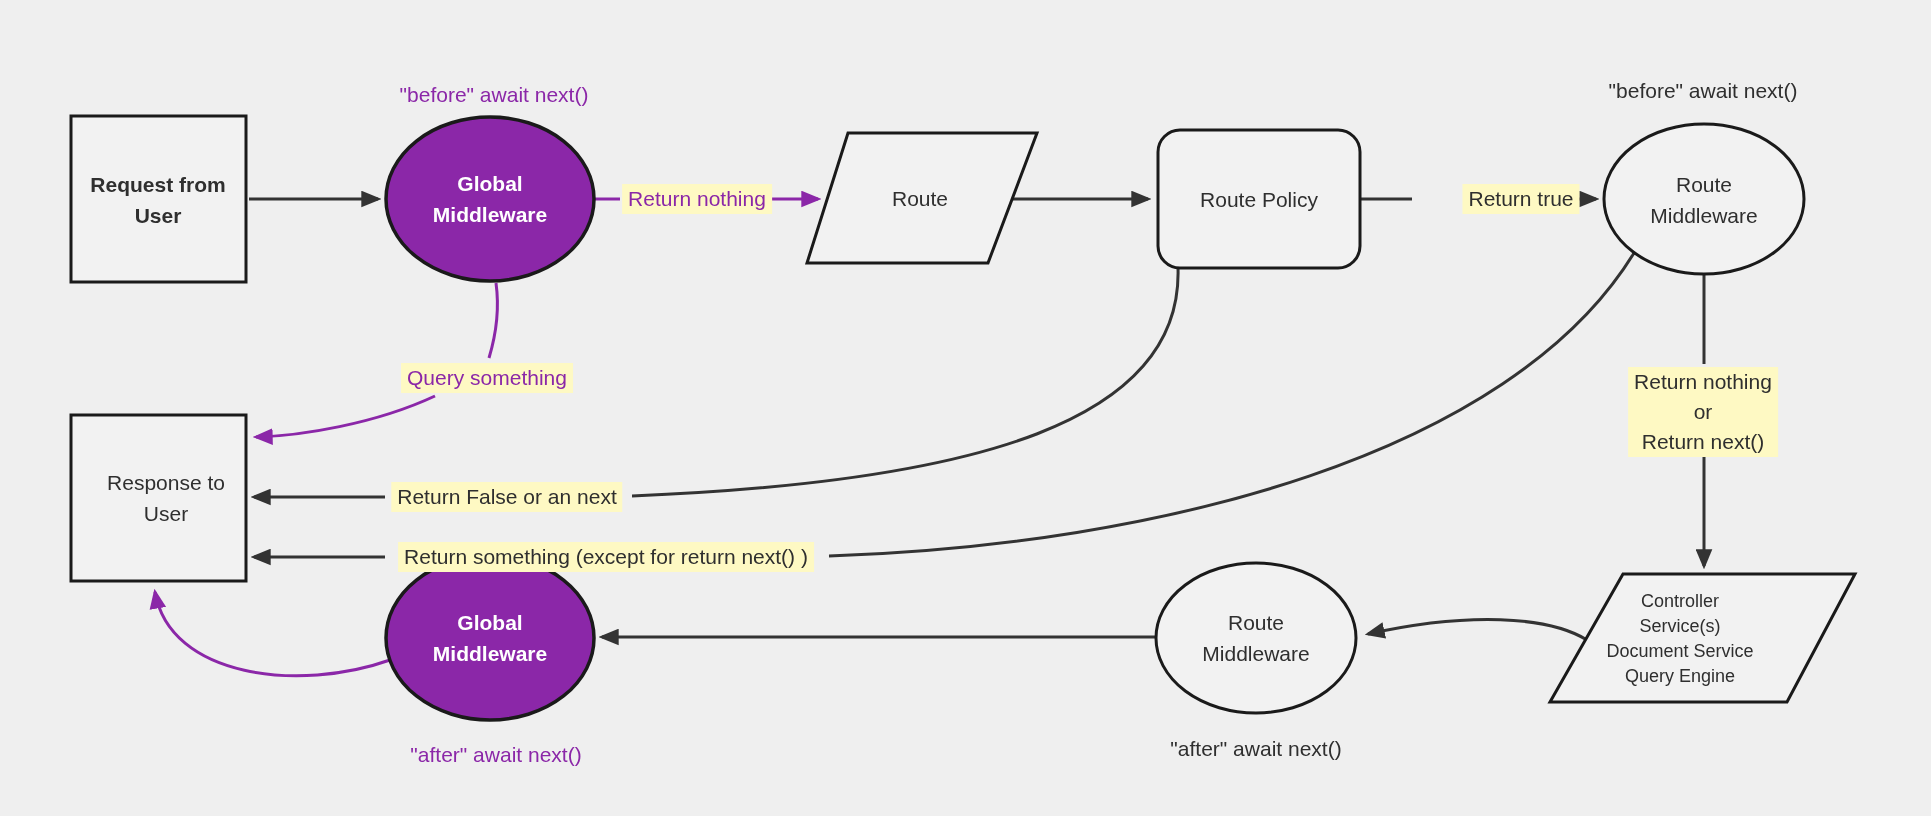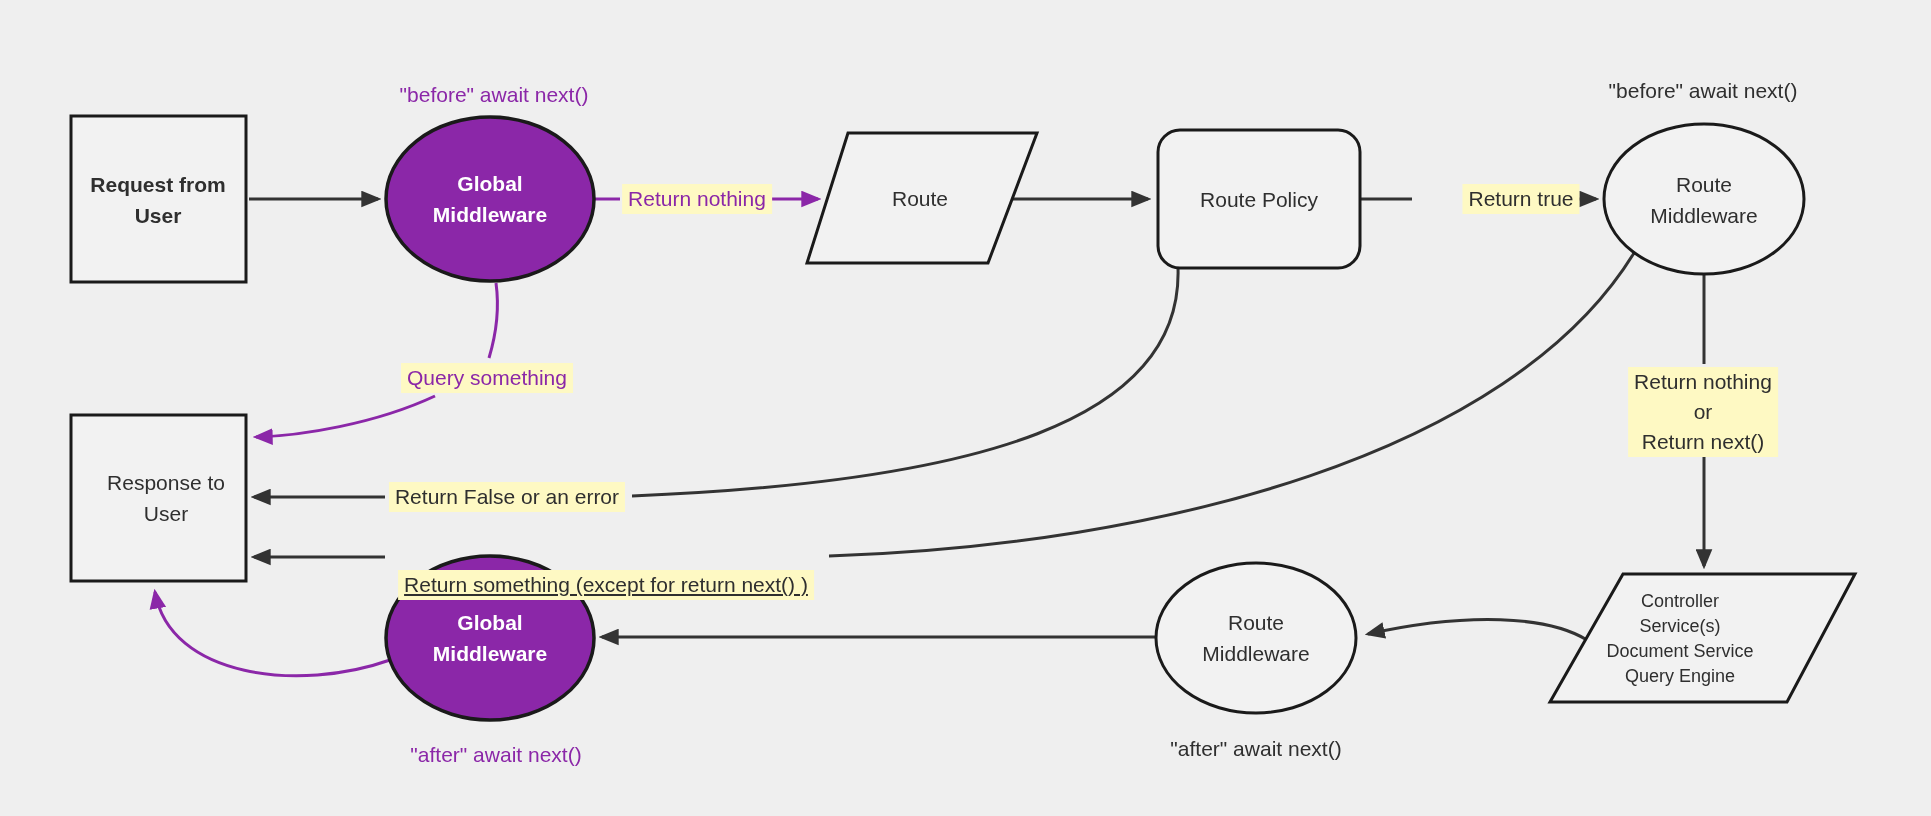--- a/index.html
+++ b/index.html
@@ -101,18 +101,18 @@
 User</div>
 
   <div class="lbl purple" style="left:494px;top:95px;">"before" await next()</div>
   <div class="lbl purple mask" style="left:697px;top:199px;">Return nothing</div>
   <div class="lbl purple mask" style="left:487px;top:378px;">Query something</div>
   <div class="lbl mask" style="left:1473px;top:199px;margin-left:48px;">Return true</div>
   <div class="lbl" style="left:1703px;top:91px;">"before" await next()</div>
   <div class="lbl mask" style="left:1703px;top:412px;">Return nothing
 or
 Return next()</div>
-  <div class="lbl mask" style="left:507px;top:497px;">Return False or an error</div>
-  <div class="lbl mask" style="left:606px;top:585px;text-decoration:underline;">Return something (except for return next() )</div>
+  <div class="lbl mask" style="left:507px;top:497px;">Return False or an next</div>
+  <div class="lbl mask" style="left:606px;top:557px;">Return something (except for return next() )</div>
   <div class="lbl" style="left:1256px;top:749px;">"after" await next()</div>
   <div class="lbl purple" style="left:496px;top:755px;">"after" await next()</div>
 
 </div>
 
 </body></html>

